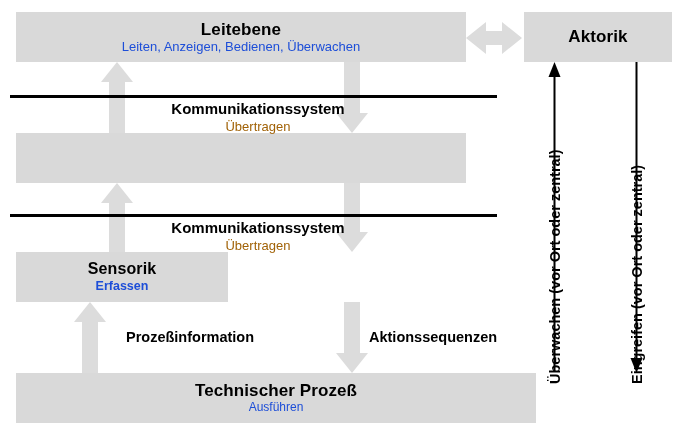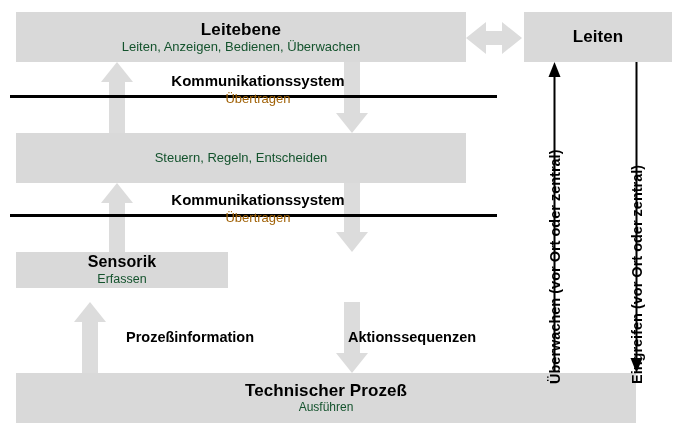--- a/index.html
+++ b/index.html
@@ -38,21 +38,21 @@
     z-index: 3;
   }
   .box-title {
     font-weight: bold;
     color: #000000;
     letter-spacing: 0.1px;
     line-height: 1.12;
     text-align: right;
   }
   .box-sub {
-    color: #14532d;
+    color: #1d4ed8;
     line-height: 1.15;
     margin-top: 1px;
   }
   
   #box-leitebene {
     left: 16px; top: 12px; width: 450px; height: 50px;
   }
   #box-leitebene .box-title { font-size: 17px; }
   #box-leitebene .box-sub   { font-size: 13px; }
 
@@ -61,43 +61,44 @@
   }
   #box-mensch .box-title { font-size: 17px; }
 
   #box-arechner {
     left: 16px; top: 133px; width: 450px; height: 50px;
   }
   #box-arechner .box-title { font-size: 17px; }
   #box-arechner .box-sub   { font-size: 13px; }
 
   #box-sensorik {
-    left: 16px; top: 252px; width: 212px; height: 36px;
+    left: 16px; top: 252px; width: 212px; height: 50px;
   }
   #box-sensorik .box-title { font-size: 16px; }
-  #box-sensorik .box-sub   { font-size: 12.5px; }
+  #box-sensorik .box-sub   { font-size: 12.5px; font-weight: bold; }
 
   #box-aktorik {
     left: 249px; top: 252px; width: 217px; height: 50px;
   }
   #box-aktorik .box-title { font-size: 16px; }
   #box-aktorik .box-sub   { font-size: 12.5px; }
 
   #box-prozess {
-    left: 16px; top: 373px; width: 620px; height: 50px;
+    left: 16px; top: 373px; width: 520px; height: 50px;
   }
   #box-prozess .box-title { font-size: 17px; }
   #box-prozess .box-sub   { font-size: 12px; }
 
   
   .bus-label {
     position: absolute;
     z-index: 4;
     text-align: center;
     pointer-events: none;
+    margin-top: 28px;
   }
   .bus-label .bus-title {
     display: block;
     font-weight: bold;
     font-size: 15px;
     color: #000000;
     line-height: 1.1;
   }
   .bus-label .bus-sub {
     display: block;
@@ -113,21 +114,21 @@
   .flow-label {
     position: absolute;
     z-index: 4;
     font-weight: bold;
     font-size: 14.5px;
     color: #000000;
     white-space: nowrap;
     text-align: center;
   }
   #flow-prozessinfo { left: 126px; top: 329px; }
-  #flow-aktionsseq  { left: 348px; top: 329px; }
+  #flow-aktionsseq  { left: 369px; top: 329px; }
 
   
   .side-label {
     position: absolute;
     z-index: 4;
     font-weight: bold;
     font-size: 14.5px;
     color: #000000;
     white-space: nowrap;
     transform-origin: left bottom;
@@ -173,25 +174,24 @@
       <path d="M636.5,373 L642.5,358 L630.5,358 Z" fill="#000000"></path>
     </g>
   </svg>
 
   <div class="box" id="box-leitebene">
     <span class="box-title">Leitebene</span>
     <span class="box-sub">Leiten, Anzeigen, Bedienen, Überwachen</span>
   </div>
 
   <div class="box" id="box-mensch">
-    <span class="box-title">Leiten</span>
+    <span class="box-title">Aktorik</span>
   </div>
 
   <div class="box" id="box-arechner">
-    <span class="box-sub">Steuern, Regeln, Entscheiden</span>
   </div>
 
   <div class="box" id="box-sensorik">
     <span class="box-title">Sensorik</span>
     <span class="box-sub">Erfassen</span>
   </div>
 
 
   <div class="box" id="box-prozess">
     <span class="box-title">Technischer Prozeß</span>

